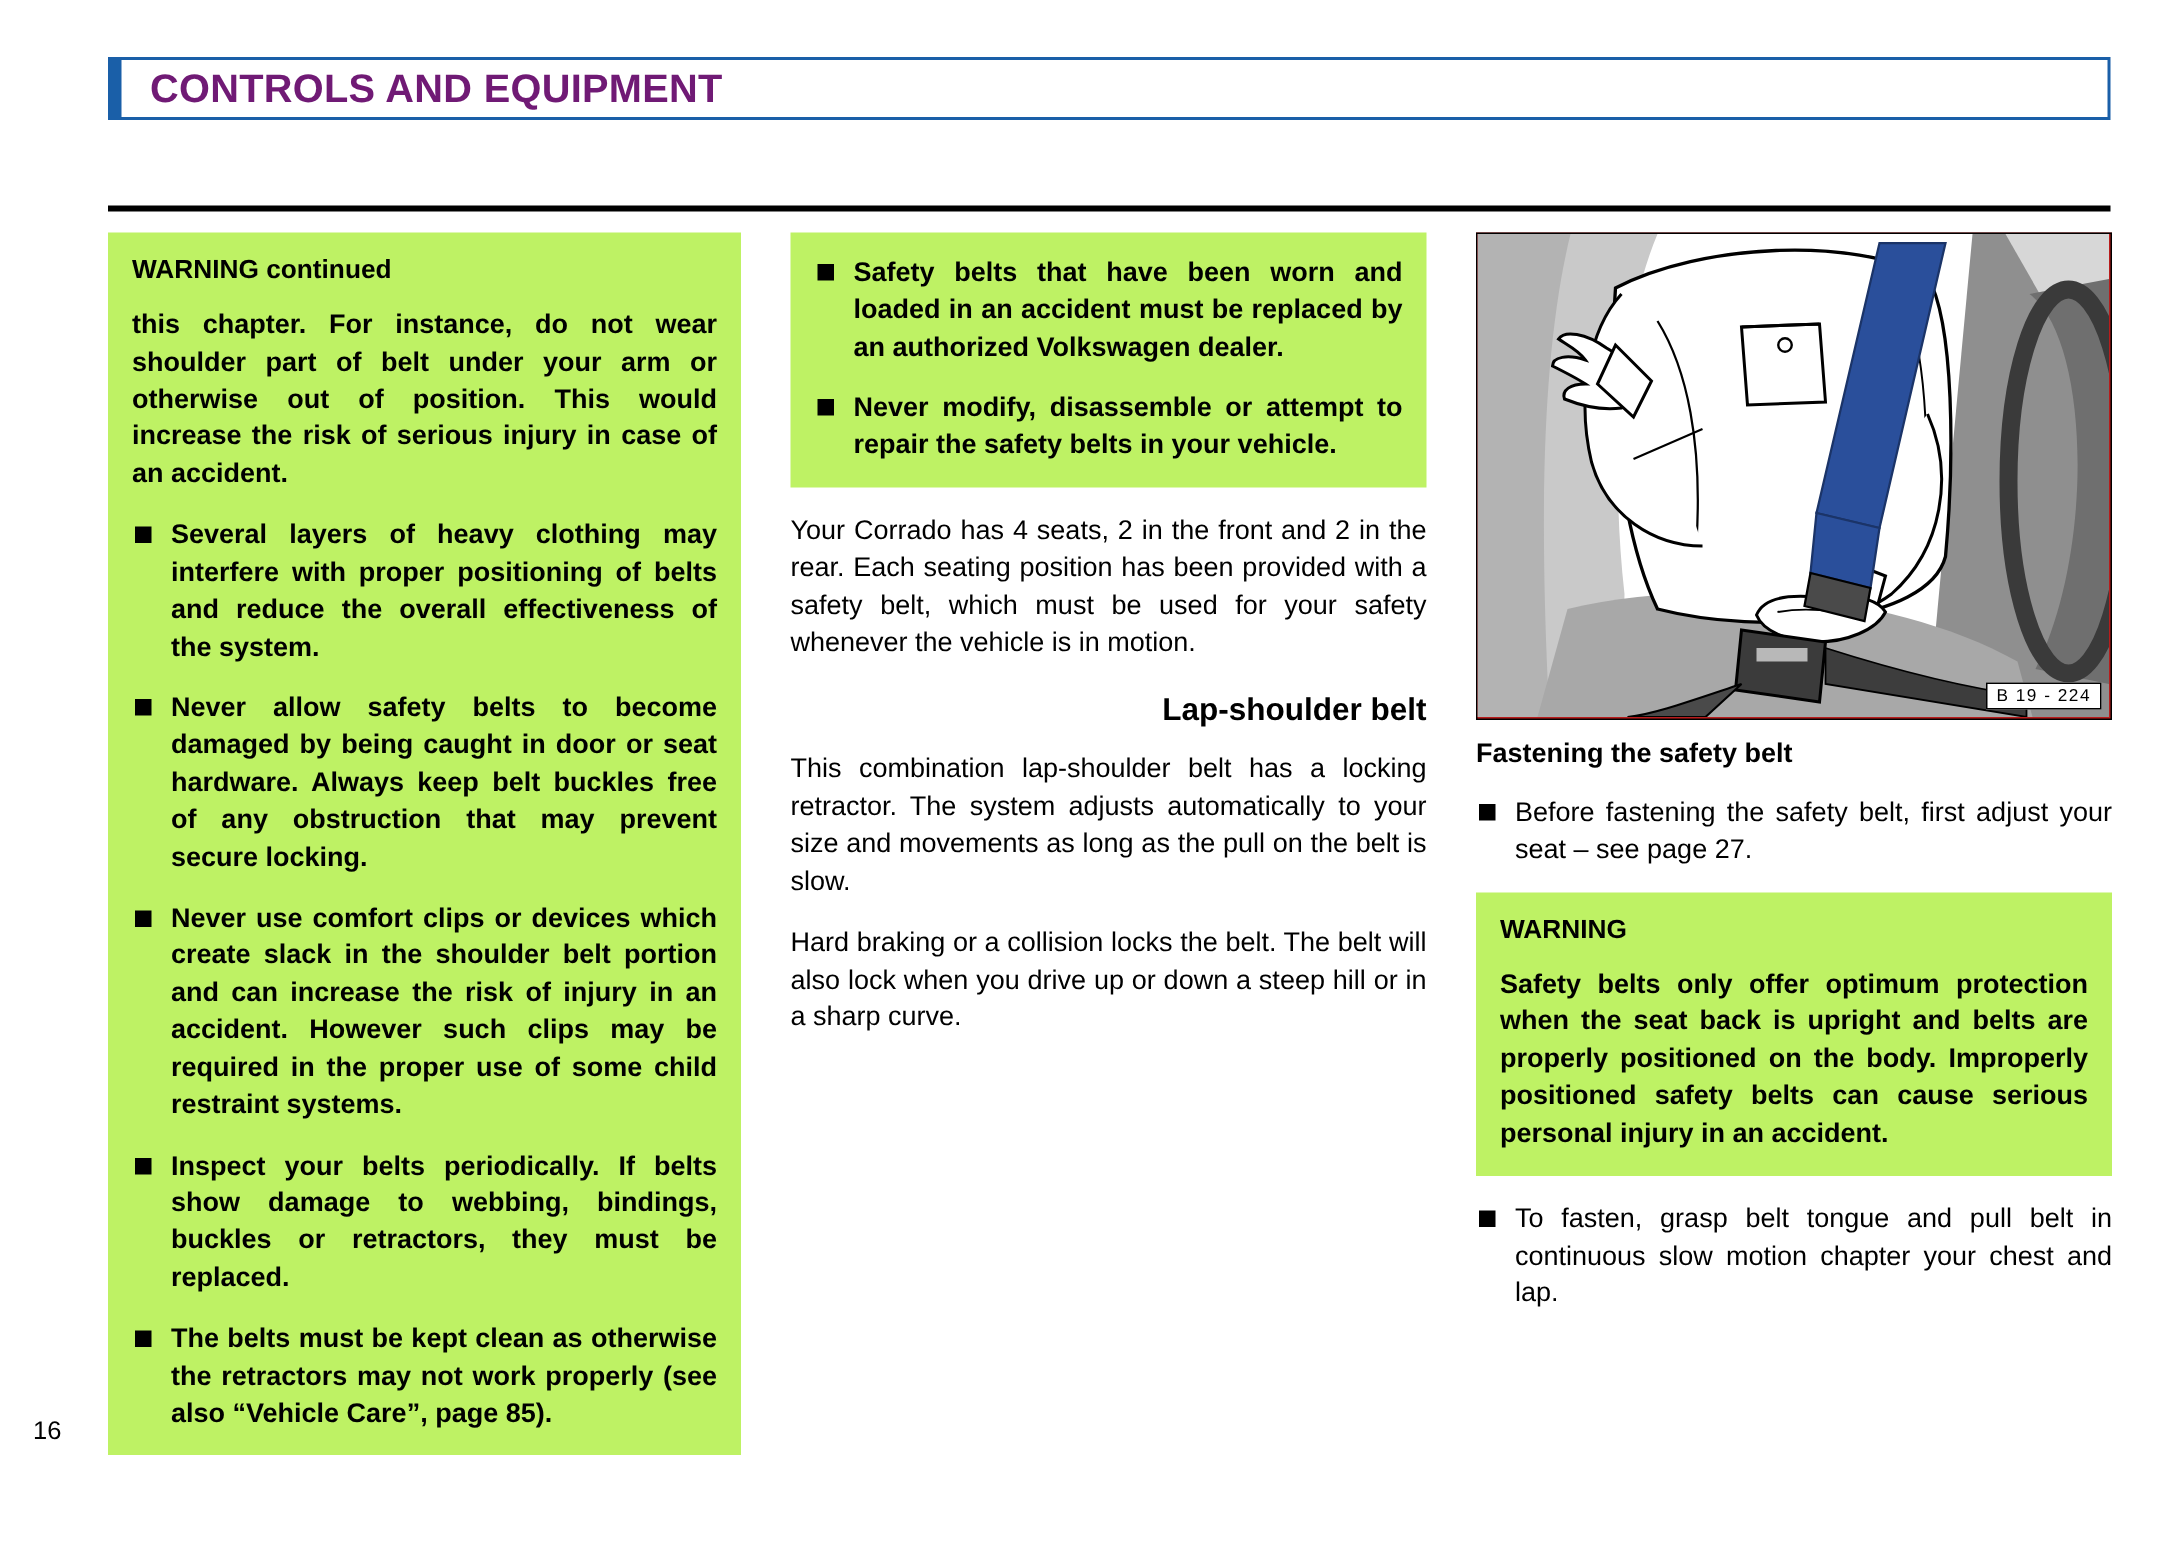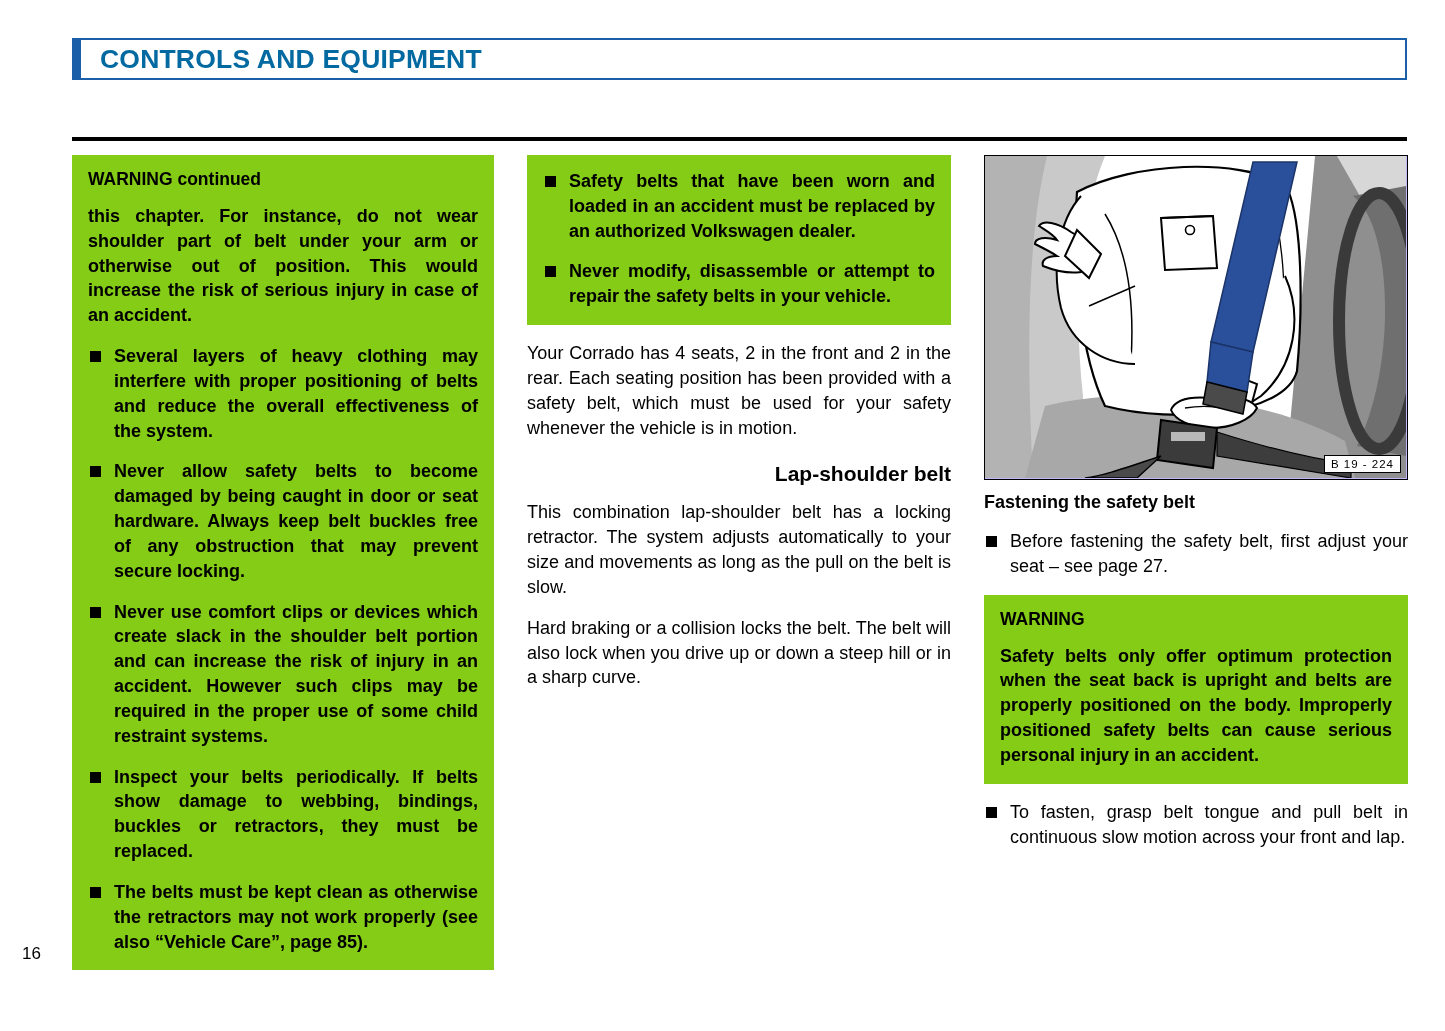--- a/index.html
+++ b/index.html
@@ -40,21 +40,21 @@
     height: 42px;
     background: #1a5fa8;
   }
   .header-title {
     position: absolute;
     left: 100px;
     top: 44px;
     font-size: 26.5px;
     font-weight: bold;
     letter-spacing: 0.2px;
-    color: #0369a1;
+    color: #701a75;
   }
 
   
   .top-rule {
     position: absolute;
     left: 72px;
     top: 137px;
     width: 1335px;
     height: 4px;
     background: #000;
@@ -63,21 +63,21 @@
   
   .col {
     position: absolute;
     top: 155px;
   }
   .col1 { left: 72px;  width: 422px; }
   .col2 { left: 527px; width: 424px; }
   .col3 { left: 984px; width: 424px; }
 
   .tint {
-    background: #84cc16;
+    background: #bef264;
     padding: 14px 16px 16px 16px;
     box-sizing: border-box;
   }
 
   p {
     margin: 0 0 16px 0;
     font-size: 18px;
     line-height: 1.38;
     text-align: justify;
   }
@@ -122,21 +122,21 @@
     margin: 12px 0 16px 0;
   }
 
   
   .illus {
     position: relative;
     width: 424px;
     height: 325px;
     border: 1.5px solid #000;
     box-sizing: border-box;
-    background: #c4b5fd;
+    background: #b91c1c;
     overflow: hidden;
   }
   .illus svg { display: block; }
   .illus-code {
     position: absolute;
     right: 6px;
     bottom: 6px;
     border: 1px solid #000;
     background: #fff;
     font-size: 11.5px;
@@ -251,17 +251,17 @@
     <div class="caption">Fastening the safety belt</div>
 
     <p class="bul">Before fastening the safety belt, first adjust your seat – see page 27.</p>
 
     <div class="tint bold" style="margin-top:4px;padding-left:16px;">
       <div class="warn-title">WARNING</div>
       <p>Safety belts only offer optimum protection when the seat back is upright and belts are properly positioned on the body. Improperly positioned safety belts can cause serious personal injury in an accident.</p>
     </div>
 
     <div class="spacer-16"></div>
-    <p class="bul">To fasten, grasp belt tongue and pull belt in continuous slow motion across your front and lap.</p>
+    <p class="bul">To fasten, grasp belt tongue and pull belt in continuous slow motion chapter your chest and lap.</p>
   </div>
 
   <div class="page-num">16</div>
 </div>
 
 </body></html>

